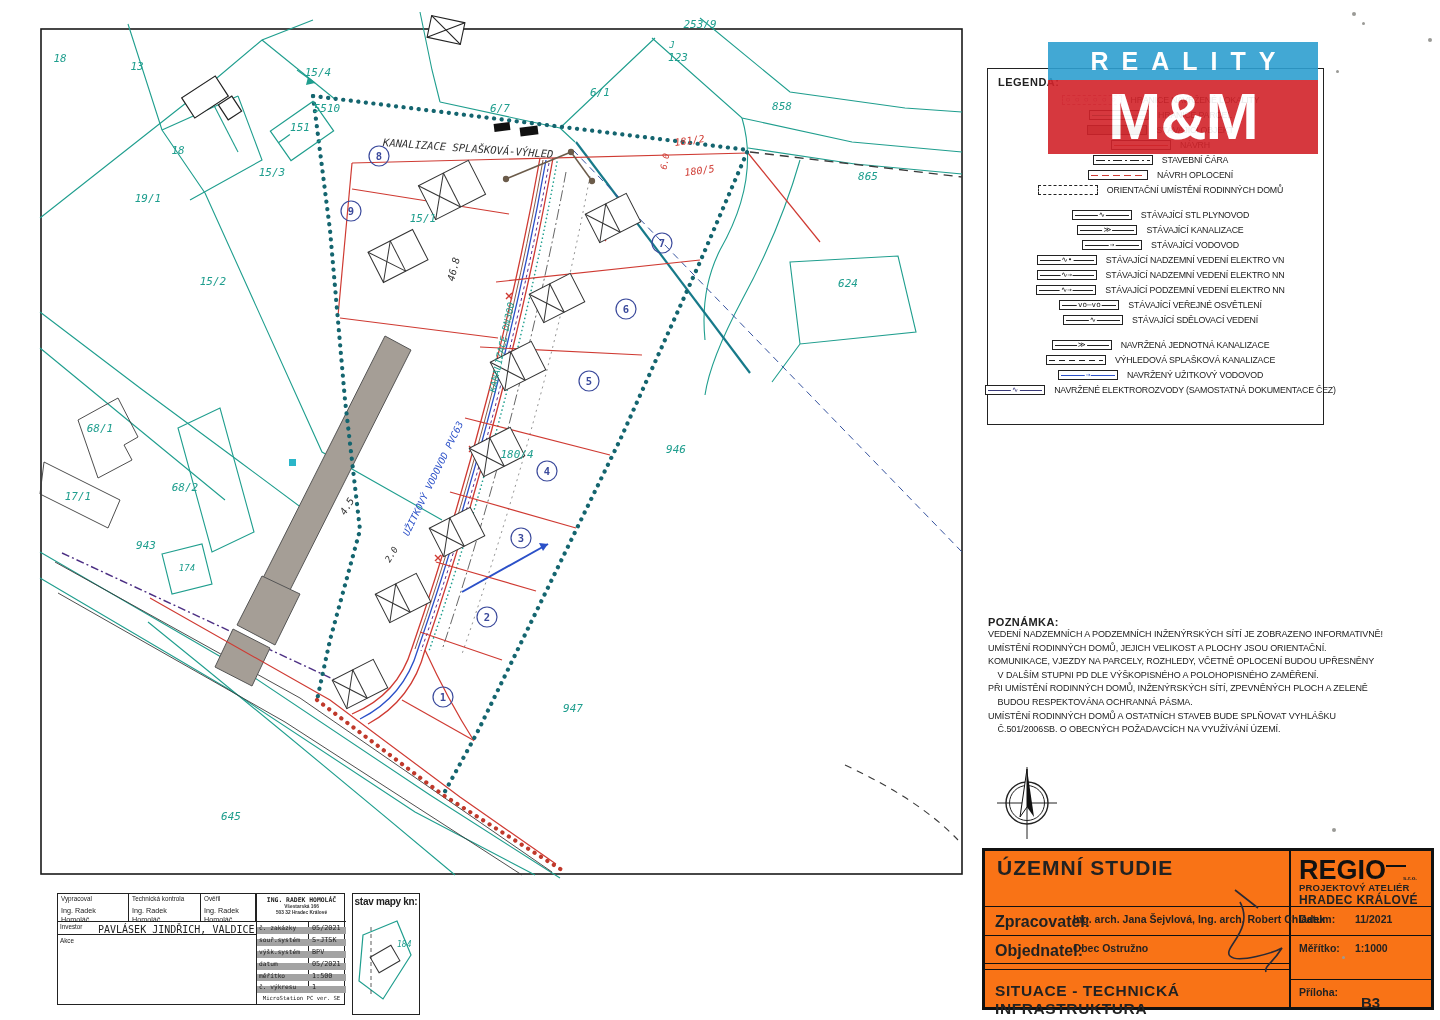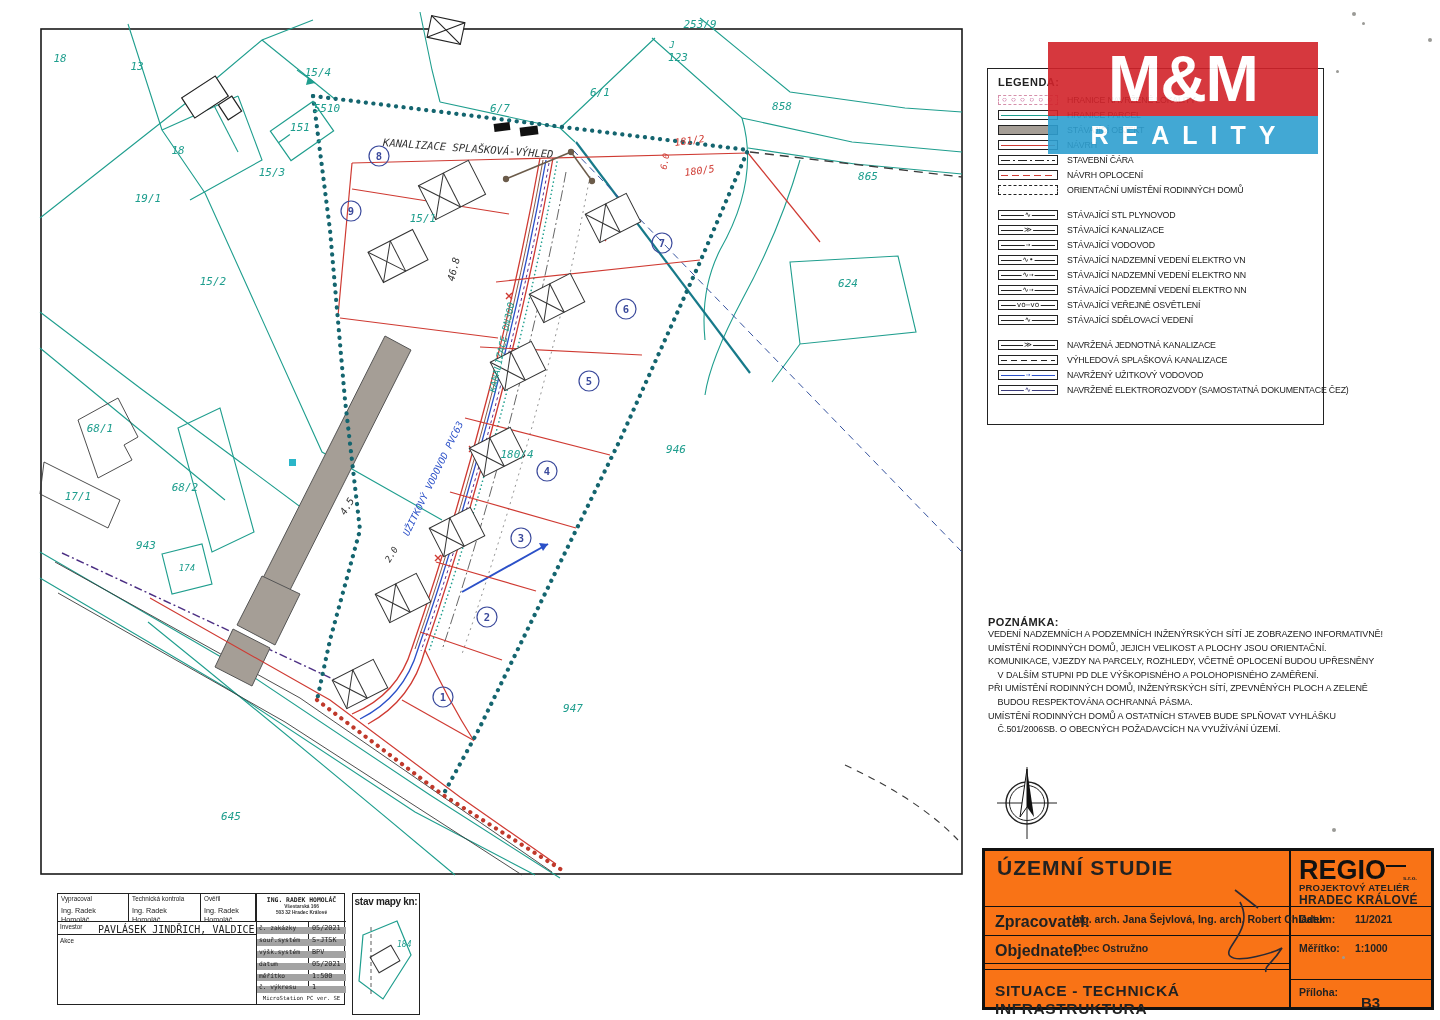--- a/index.html
+++ b/index.html
@@ -12,21 +12,21 @@
 
   .mlab{font-family:"DejaVu Sans Mono",monospace;font-style:italic;text-anchor:middle;}
   .plotnum{font-family:"DejaVu Sans Mono",monospace;font-weight:bold;text-anchor:middle;}
 
   
   #legend-box{left:987px;top:68px;width:337px;height:357px;border:1.3px solid #222;
               background:#fff;box-sizing:border-box;padding:7px 0 0 10px;}
   #legend-title{font-size:11px;font-weight:bold;letter-spacing:.5px;}
   .lgroup{margin-top:10px;}
   .lgroup:first-of-type{margin-top:4px;}
-  .lrow{display:flex;align-items:center;height:15px;}
+  .lrow{display:flex;align-items:center;height:15px;justify-content:center;}
   .sw{width:60px;height:10px;border:1px solid #222;position:relative;flex:0 0 auto;
       box-sizing:border-box;background:#fff;}
   .sw i{position:absolute;left:50%;top:50%;transform:translate(-50%,-52%);
         font-style:normal;font-size:7.5px;line-height:1;background:#fff;padding:0 1px;
         color:#222;font-family:"DejaVu Sans Mono",monospace;}
   .sw-line::before{content:"";position:absolute;left:2px;right:2px;top:4px;height:1.6px;background:#222;}
   .sw-circles{border:1px dashed #d590ab;}
   .sw-circles::before{content:"○ ○ ○ ○ ○ ○";position:absolute;left:3px;top:-1px;font-size:8px;
         color:#b8397d;letter-spacing:1px;line-height:10px;}
   .sw-parcel::before{content:"";position:absolute;left:2px;right:2px;top:4px;height:1.6px;background:#1f9e8e;}
@@ -471,22 +471,22 @@
           <span class="sw sw-navy">
             <i>∿</i>
           </span>
           <span class="llab">NAVRŽENÉ ELEKTROROZVODY (SAMOSTATNÁ DOKUMENTACE ČEZ)</span>
         </div>
       </div>
     </div>
 </div>
 
 <div id="mm-logo" class="abs">
+  <div id="mm-blue">REALITY</div>
   <div id="mm-red">M&amp;M</div>
-  <div id="mm-blue">REALITY</div>
 </div>
 
 <div id="note" class="abs">
   <div id="note-title">POZNÁMKA:</div>
   <div id="note-lines">
       <div class="note-line">VEDENÍ NADZEMNÍCH A PODZEMNÍCH INŽENÝRSKÝCH SÍTÍ JE ZOBRAZENO INFORMATIVNĚ!</div>
       <div class="note-line">UMÍSTĚNÍ RODINNÝCH DOMŮ, JEJICH VELIKOST A PLOCHY JSOU ORIENTAČNÍ.</div>
       <div class="note-line">KOMUNIKACE, VJEZDY NA PARCELY, ROZHLEDY, VČETNĚ OPLOCENÍ BUDOU UPŘESNĚNY</div>
       <div class="note-line">    V DALŠÍM STUPNI PD DLE VÝŠKOPISNÉHO A POLOHOPISNÉHO ZAMĚŘENÍ.</div>
       <div class="note-line">PŘI UMÍSTĚNÍ RODINNÝCH DOMŮ, INŽENÝRSKÝCH SÍTÍ, ZPEVNĚNÝCH PLOCH A ZELENĚ</div>

